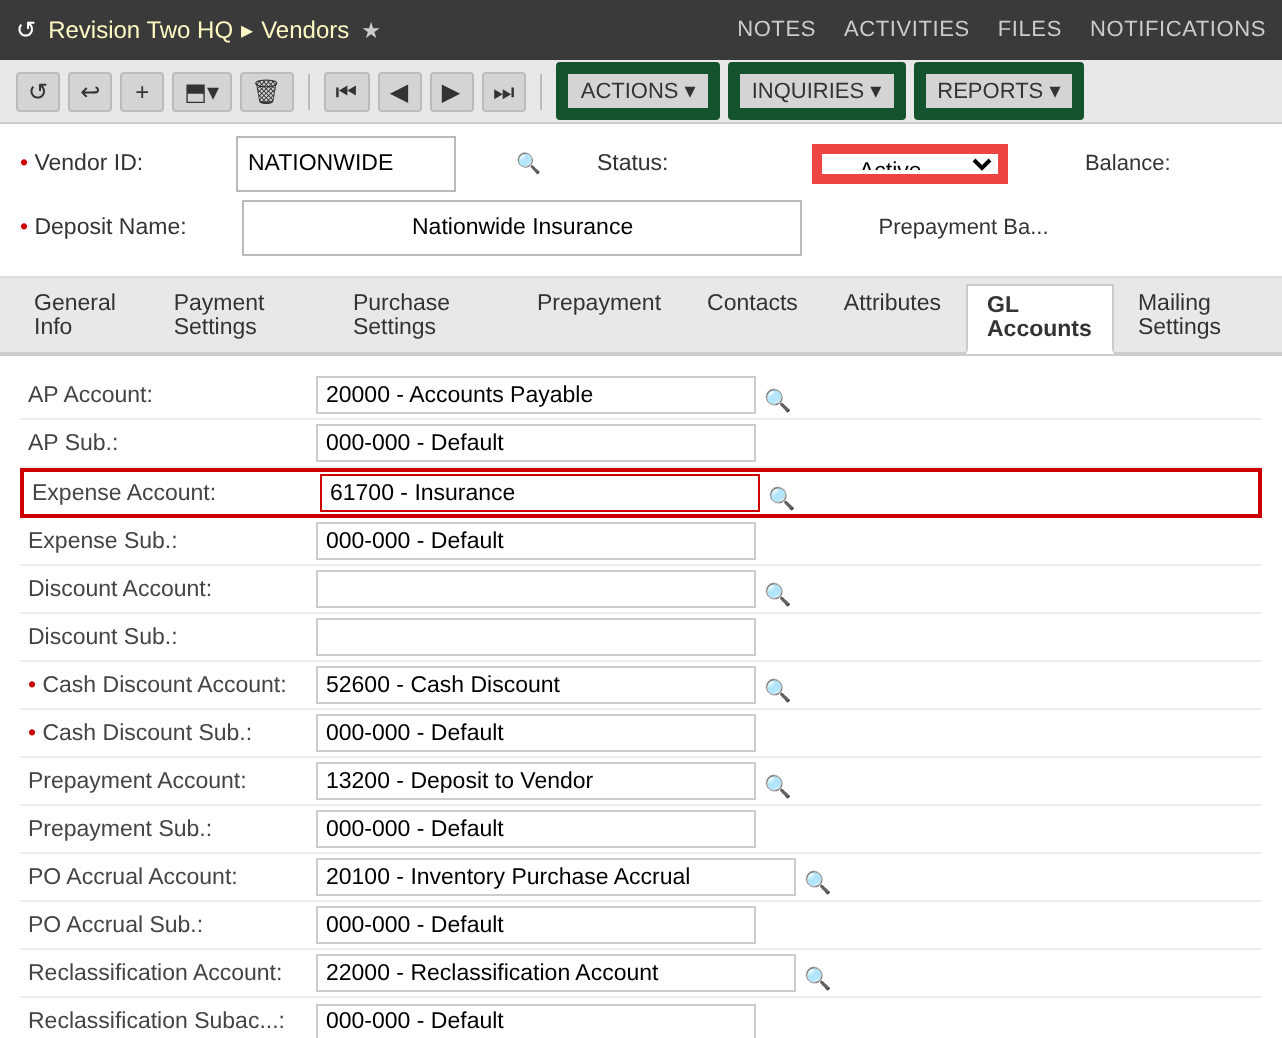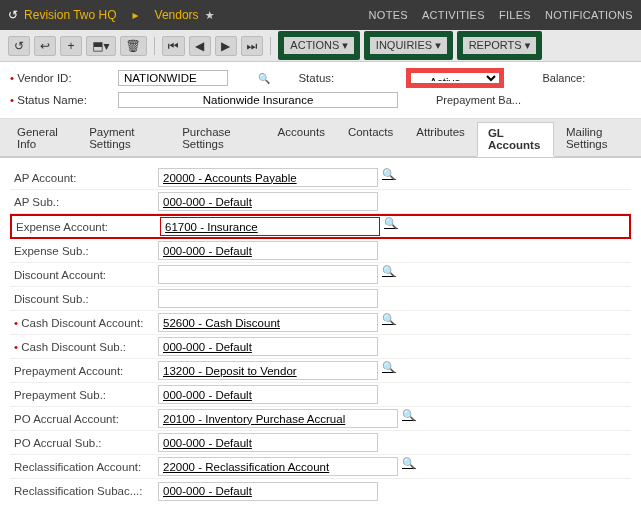--- a/index.html
+++ b/index.html
@@ -8,21 +8,21 @@
     
     .top-nav {
       background: #3a3a3a;
       color: #fff;
       display: flex;
       align-items: center;
       padding: 0 8px;
       height: 30px;
       gap: 6px;
     }
-    .top-nav .brand { font-size: 12px; color: #eab308; display: flex; align-items: center; gap: 16px; }
+    .top-nav .brand { font-size: 12px; color: #fef9c3; display: flex; align-items: center; gap: 4px; }
     .top-nav .nav-links { margin-left: auto; display: flex; gap: 14px; align-items: flex-end; }
     .top-nav .nav-links span { color: #ccc; font-size: 11px; cursor: pointer; letter-spacing: 0.3px; }
 
     
     .toolbar {
       background: #e8e8e8;
       border-bottom: 1px solid #ccc;
       display: flex;
       align-items: center;
       padding: 4px 8px;
@@ -68,21 +68,21 @@
       align-items: center;
       gap: 28px;
       margin-bottom: 4px;
     }
     .field-label { color: #333; min-width: 80px; font-size: 11.5px; }
     .field-label.required::before { content: '• '; color: #cc0000; }
     .field-input {
       border: 1px solid #bbb;
       padding: 2px 5px;
       font-size: 11.5px;
-      height: 16px;
+      height: 28px;
       background: #fff;
     }
     .vendor-id-input { width: 110px; }
     .vendor-name-input { width: 280px; text-align: center; }
     .status-select {
       border: 5px solid #ef4444;
       padding: 2px 14px;
       font-size: 11.5px;
       height: 20px;
       background: #fff;
@@ -141,22 +141,21 @@
       min-width: 148px;
       font-size: 11.5px;
       color: #444;
       padding-right: 6px;
       padding-left: 4px;
     }
     .row-label.required::before { content: '• '; color: #cc0000; }
     .row-value {
       flex: 1;
       display: flex;
-      align-items: flex-start;
-      text-decoration: underline;
+      align-items: flex-end;
     }
     .row-field {
       border: 1px solid #ccc;
       padding: 1px 4px;
       font-size: 11.5px;
       height: 19px;
       background: #fff;
       width: 220px;
     }
     .row-field.wide { width: 240px; }
@@ -204,31 +203,31 @@
     <input class="field-input vendor-id-input" type="text" value="NATIONWIDE" style="">
     <span class="search-icon-sm">🔍</span>
     <span class="field-label">Status:</span>
     <select class="status-select">
       <option>Active</option>
       <option>Inactive</option>
     </select>
     <span class="balance-label">Balance:</span>
   </div>
   <div class="header-row">
-    <span class="field-label required">Status Name:</span>
+    <span class="field-label required">Deposit Name:</span>
     <input class="field-input vendor-name-input" type="text" value="Nationwide Insurance" style="">
     <span class="balance-label">Prepayment Ba...</span>
   </div>
 </div>
 
 <div class="tabs">
   <div class="tab">General Info</div>
   <div class="tab">Payment Settings</div>
   <div class="tab">Purchase Settings</div>
-  <div class="tab">Accounts</div>
+  <div class="tab">Prepayment</div>
   <div class="tab">Contacts</div>
   <div class="tab">Attributes</div>
   <div class="tab active">GL Accounts</div>
   <div class="tab">Mailing Settings</div>
 </div>
 
 <div class="main-content">
 
   <div class="form-row">
     <span class="row-label">AP Account:</span>

